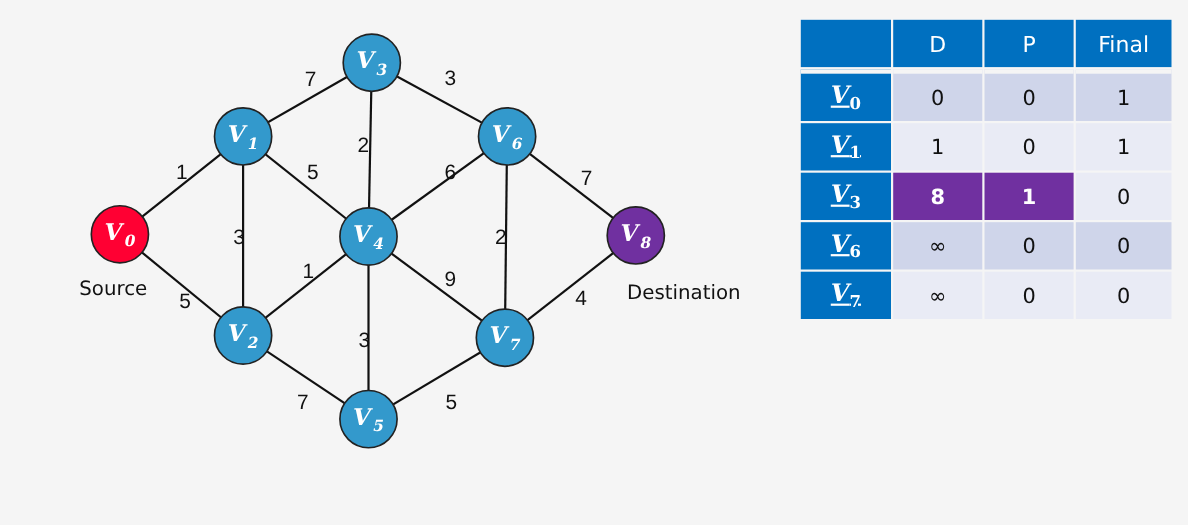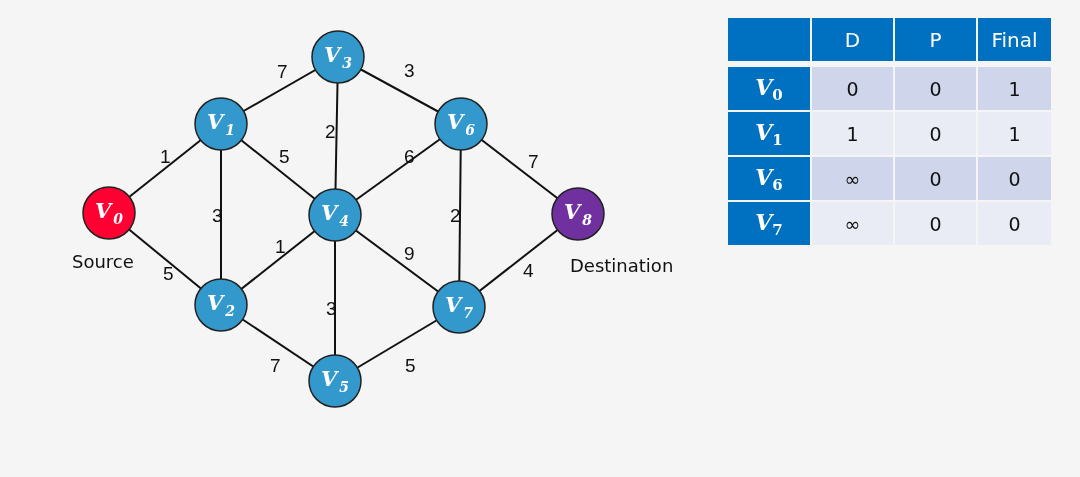--- a/index.html
+++ b/index.html
@@ -22,22 +22,22 @@
   }
   #dist-table th, #dist-table td {
     height: 43px; text-align: center; padding: 0;
     font-family: "DejaVu Sans", sans-serif; font-size: 19px;
   }
   #dist-table th { background: #0070c0; color: #fff; font-weight: normal; }
   #dist-table thead th { font-size: 20px; }
   #dist-table tbody tr:first-child td, #dist-table tbody tr:first-child th { border-top: 4px solid #f5f5f5; }
   .col-v { width: 82px; }
   .col-d, .col-p { width: 81px; }
-  .col-f { width: 73px; }
-  .rowhead { font-family: "DejaVu Serif", serif !important; font-style: italic; font-weight: bold !important; font-size: 22px !important; }
+  .col-f { width: 87px; }
+  .rowhead { font-family: "DejaVu Serif", serif !important; font-style: italic; font-weight: bold !important; font-size: 22px !important; text-decoration: underline; }
   .rowhead sub { font-style: normal; font-size: 15px; vertical-align: -5px; }
   td.dark { background: #cfd5ea; color: #111; }
   td.light { background: #e9ebf5; color: #111; }
   td.hl { background: #7030a0; color: #fff; font-weight: bold; }
 </style>
 </head>
 <body>
 
 <svg id="graph" xmlns="http://www.w3.org/2000/svg" width="720" height="477">
   <g id="edges-layer">
@@ -134,20 +134,26 @@
         <td class="dark">0</td>
         <td class="dark">1</td>
       </tr>
       <tr>
         <th class="rowhead"><span>V</span><sub>1</sub></th>
         <td class="light">1</td>
         <td class="light">0</td>
         <td class="light">1</td>
       </tr>
       <tr>
+        <th class="rowhead"><span>V</span><sub>3</sub></th>
+        <td class="hl">8</td>
+        <td class="hl">1</td>
+        <td class="light">0</td>
+      </tr>
+      <tr>
         <th class="rowhead"><span>V</span><sub>6</sub></th>
         <td class="dark">∞</td>
         <td class="dark">0</td>
         <td class="dark">0</td>
       </tr>
       <tr>
         <th class="rowhead"><span>V</span><sub>7</sub></th>
         <td class="light">∞</td>
         <td class="light">0</td>
         <td class="light">0</td>

